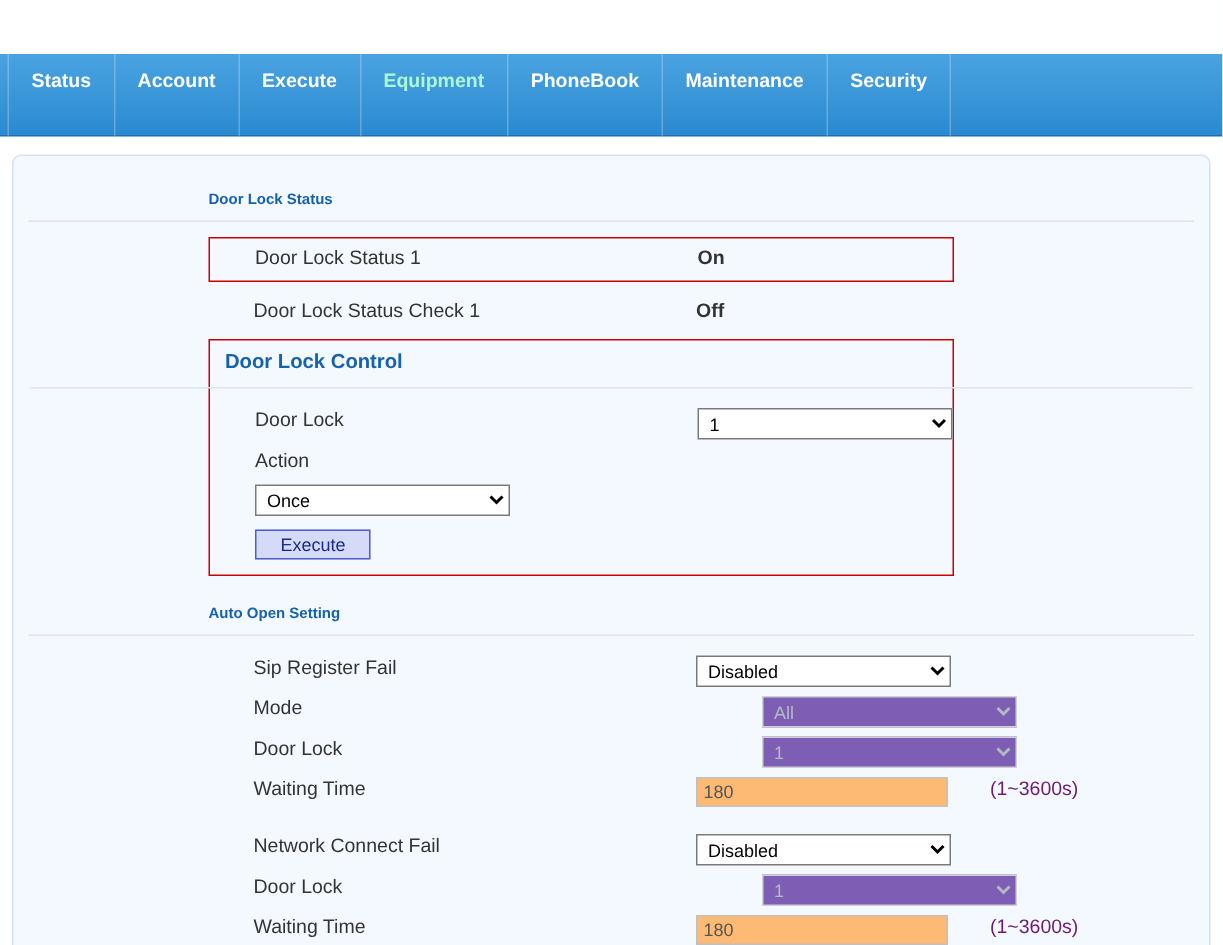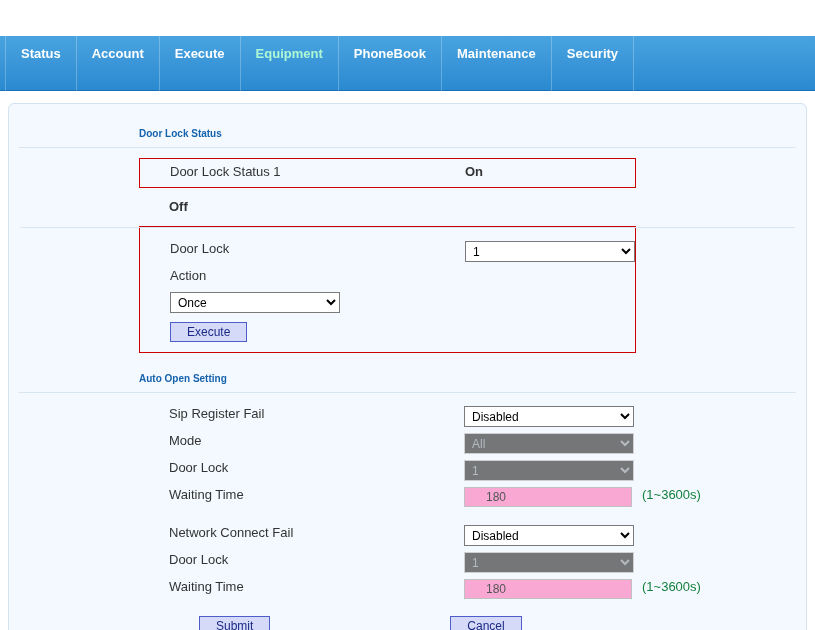--- a/index.html
+++ b/index.html
@@ -82,33 +82,34 @@
     .select {
       width: 170px;
       height: 21px;
       border: 1px solid #7a7a7a;
       background: #ffffff;
       font-size: 12px;
       padding-left: 3px;
     }
     .select[disabled] {
       color: #9aa0a6;
-      background: #404040;
+      background: #4c1d95;
       border-color: #c0c0c0;
+      margin-left: 44px;
     }
     .input {
       width: 168px;
       height: 20px;
       border: 1px solid #c0c0c0;
-      background: #f9a8d4;
+      background: #fdba74;
       color: #555;
       font-size: 12px;
-      padding-left: 21px;
-    }
-    .hint { margin-left: 10px; color: #15803d; }
+      padding-left: 4px;
+    }
+    .hint { margin-left: 28px; color: #701a75; }
     .btn {
       border: 1px solid #4f5dcc;
       background: #d5daf8;
       color: #1c2a85;
       padding: 2px 16px;
       font-size: 12px;
       cursor: pointer;
     }
     .btn-exec { margin-left: 30px; margin-top: 6px; }
     .footer {
@@ -137,24 +138,26 @@
     <div class="section-title">Door Lock Status</div>
     <hr class="hr">
 
     <div class="redbox">
       <div class="row">
         <div class="label">Door Lock Status 1</div>
         <div class="value">On</div>
       </div>
     </div>
     <div class="row" style="padding-left:150px;">
+      <div class="label">Door Lock Status Check 1</div>
       <div class="value">Off</div>
     </div>
 
     <div class="redbox2">
+      <div class="section-title-inner">Door Lock Control</div>
       <hr class="hr" style="margin-left:-120px; margin-right:-160px;">
 
       <div class="row">
         <div class="label">Door Lock</div>
         <select class="select">
           <option>1</option>
         </select>
       </div>
       <div class="row">
         <div class="label">Action</div>

